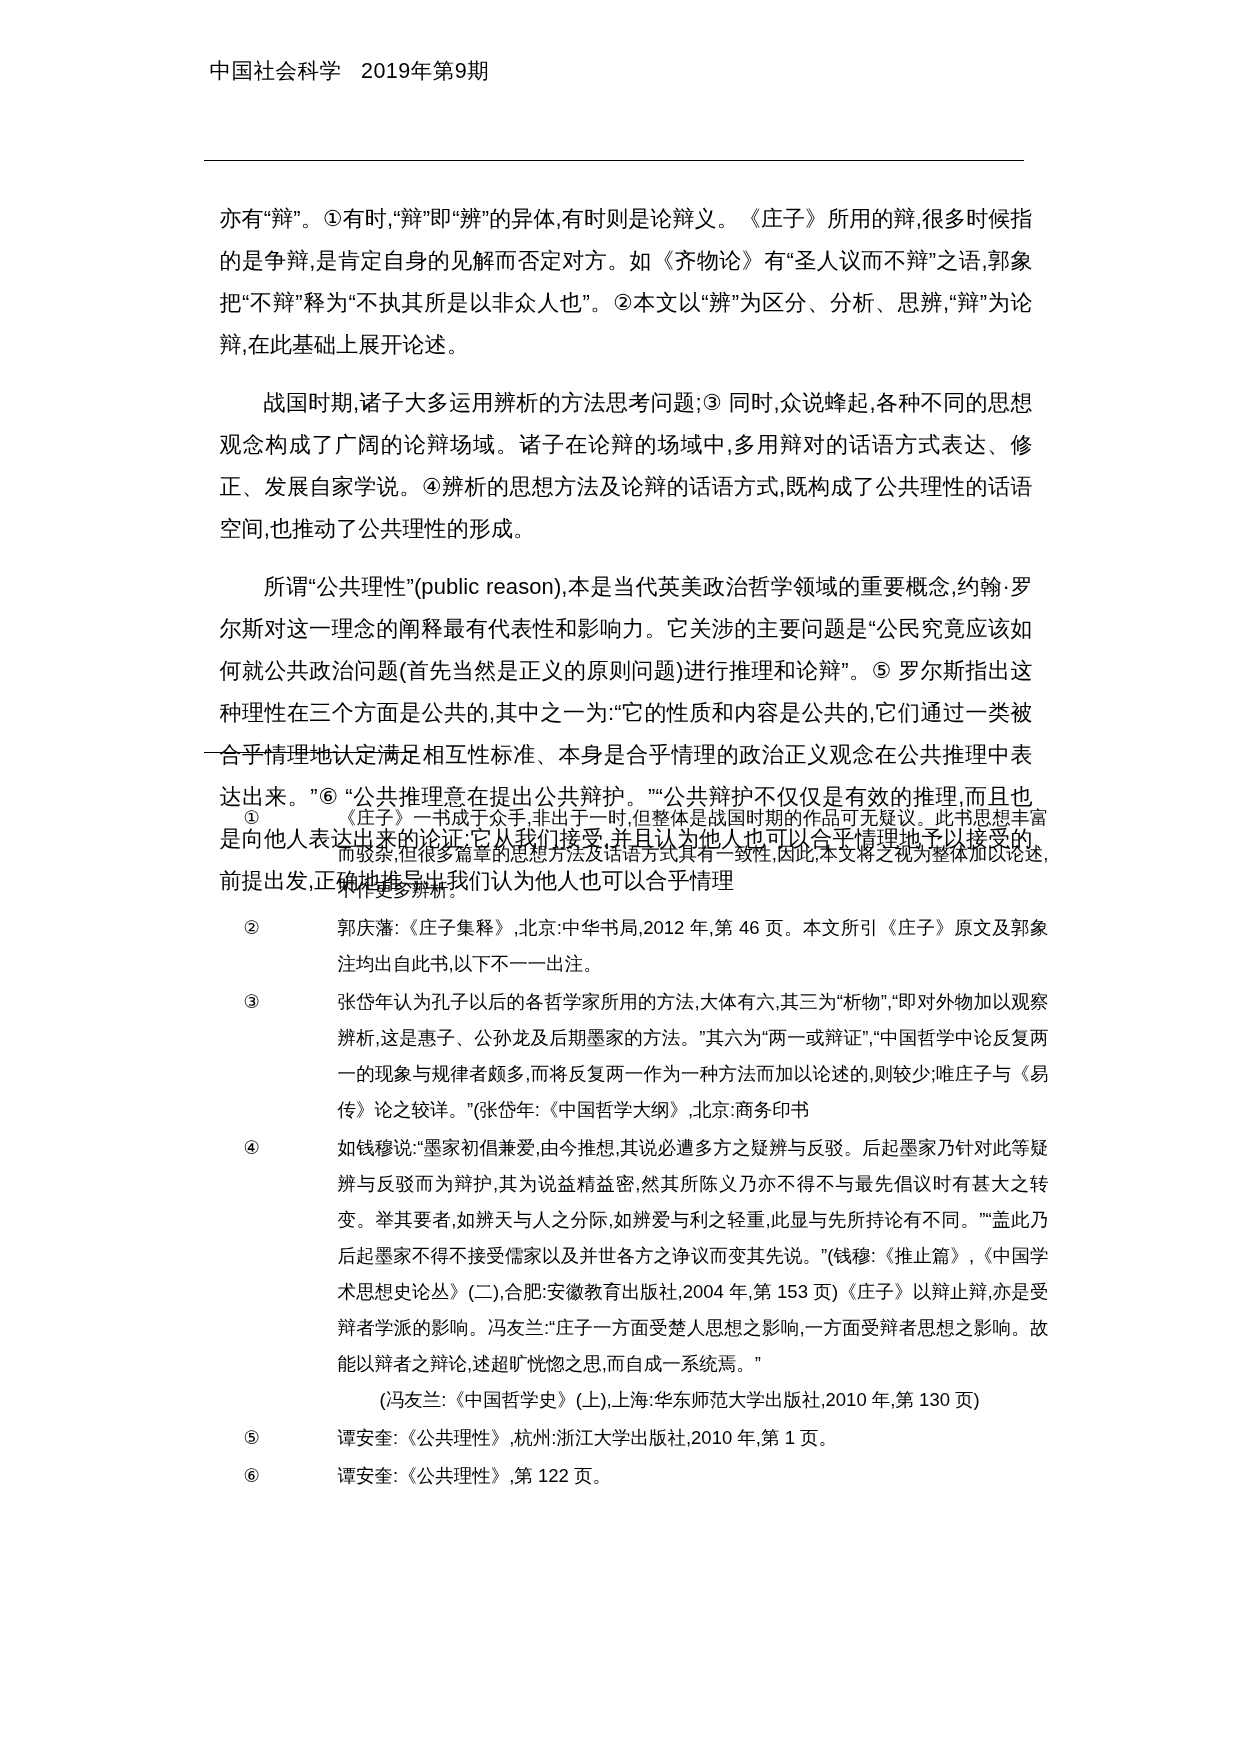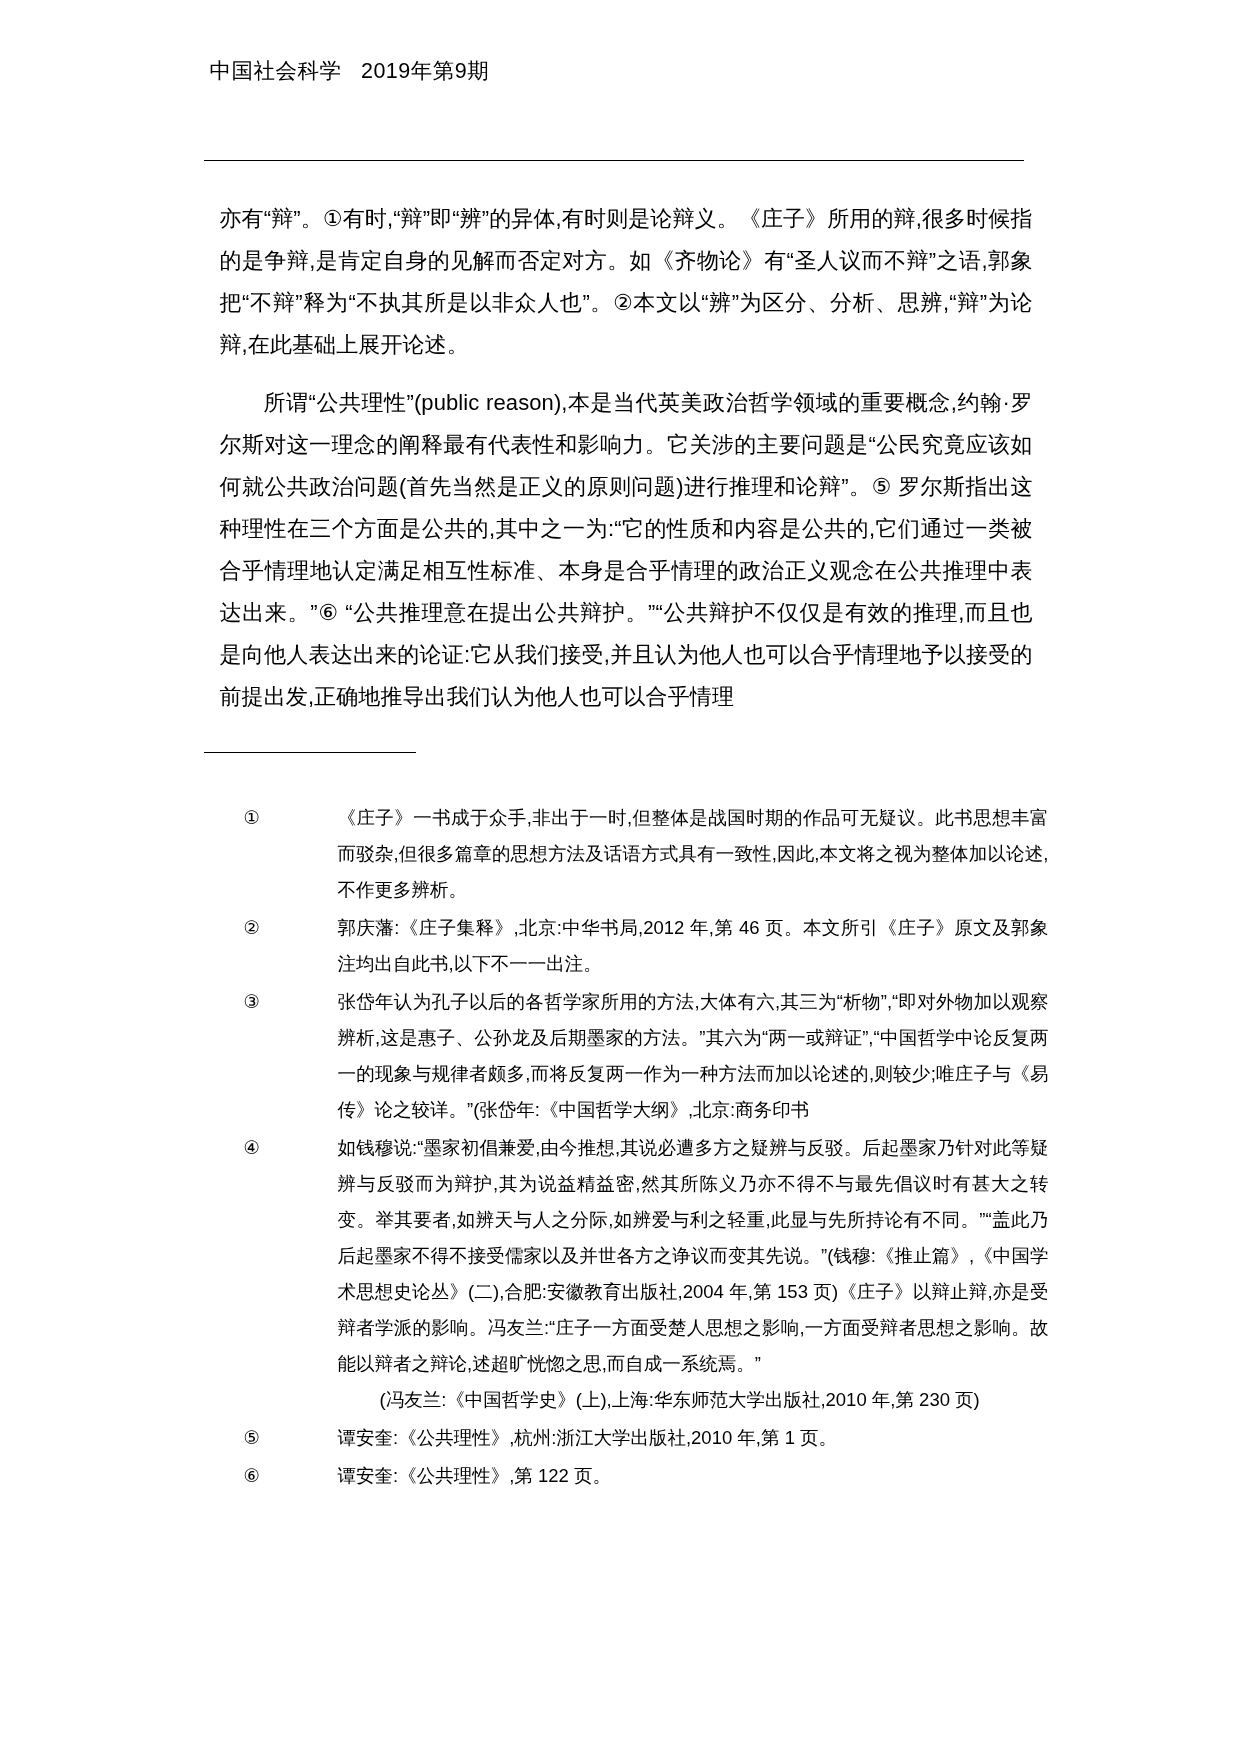--- a/index.html
+++ b/index.html
@@ -114,20 +114,21 @@
 <body>
 
 <div class="page">
 
   <div class="running-head">中国社会科学   2019年第9期</div>
 
   <div class="head-rule"></div>
 
   <div class="body-col">
     <p>亦有“辩”。①有时,“辩”即“辨”的异体,有时则是论辩义。《庄子》所用的辩,很多时候指的是争辩,是肯定自身的见解而否定对方。如《齐物论》有“圣人议而不辩”之语,郭象把“不辩”释为“不执其所是以非众人也”。②本文以“辨”为区分、分析、思辨,“辩”为论辩,在此基础上展开论述。</p>
+    <p class="indent">战国时期,诸子大多运用辨析的方法思考问题;③ 同时,众说蜂起,各种不同的思想观念构成了广阔的论辩场域。诸子在论辩的场域中,多用辩对的话语方式表达、修正、发展自家学说。④辨析的思想方法及论辩的话语方式,既构成了公共理性的话语空间,也推动了公共理性的形成。</p>
     <p class="indent">所谓“公共理性”(public reason),本是当代英美政治哲学领域的重要概念,约翰·罗尔斯对这一理念的阐释最有代表性和影响力。它关涉的主要问题是“公民究竟应该如何就公共政治问题(首先当然是正义的原则问题)进行推理和论辩”。⑤ 罗尔斯指出这种理性在三个方面是公共的,其中之一为:“它的性质和内容是公共的,它们通过一类被合乎情理地认定满足相互性标准、本身是合乎情理的政治正义观念在公共推理中表达出来。”⑥ “公共推理意在提出公共辩护。”“公共辩护不仅仅是有效的推理,而且也是向他人表达出来的论证:它从我们接受,并且认为他人也可以合乎情理地予以接受的前提出发,正确地推导出我们认为他人也可以合乎情理</p>
   </div>
 
   <div class="fn-rule"></div>
 
   <div class="footnotes">
 
     <div class="fn">
       <span class="fn-marker">①</span>
       <span class="fn-text">《庄子》一书成于众手,非出于一时,但整体是战国时期的作品可无疑议。此书思想丰富而驳杂,但很多篇章的思想方法及话语方式具有一致性,因此,本文将之视为整体加以论述,不作更多辨析。</span>
@@ -142,21 +143,21 @@
       <span class="fn-marker">③</span>
       <span class="fn-text">
         <span>张岱年认为孔子以后的各哲学家所用的方法,大体有六,其三为“析物”,“即对外物加以观察辨析,这是惠子、公孙龙及后期墨家的方法。”其六为“两一或辩证”,“中国哲学中论反复两一的现象与规律者颇多,而将反复两一作为一种方法而加以论述的,则较少;唯庄子与《易传》论之较详。”(张岱年:《中国哲学大纲》,北京:商务印书</span>
       </span>
     </div>
 
     <div class="fn">
       <span class="fn-marker">④</span>
       <span class="fn-text">
         <span>如钱穆说:“墨家初倡兼爱,由今推想,其说必遭多方之疑辨与反驳。后起墨家乃针对此等疑辨与反驳而为辩护,其为说益精益密,然其所陈义乃亦不得不与最先倡议时有甚大之转变。举其要者,如辨天与人之分际,如辨爱与利之轻重,此显与先所持论有不同。”“盖此乃后起墨家不得不接受儒家以及并世各方之诤议而变其先说。”(钱穆:《推止篇》,《中国学术思想史论丛》(二),合肥:安徽教育出版社,2004 年,第 153 页)《庄子》以辩止辩,亦是受辩者学派的影响。冯友兰:“庄子一方面受楚人思想之影响,一方面受辩者思想之影响。故能以辩者之辩论,述超旷恍惚之思,而自成一系统焉。”</span>
-        <span class="cont center-ind">(冯友兰:《中国哲学史》(上),上海:华东师范大学出版社,2010 年,第 230 页)</span>
+        <span class="cont center-ind">(冯友兰:《中国哲学史》(上),上海:华东师范大学出版社,2010 年,第 130 页)</span>
       </span>
     </div>
 
     <div class="fn">
       <span class="fn-marker">⑤</span>
       <span class="fn-text">谭安奎:《公共理性》,杭州:浙江大学出版社,2010 年,第 1 页。</span>
     </div>
 
     <div class="fn">
       <span class="fn-marker">⑥</span>

